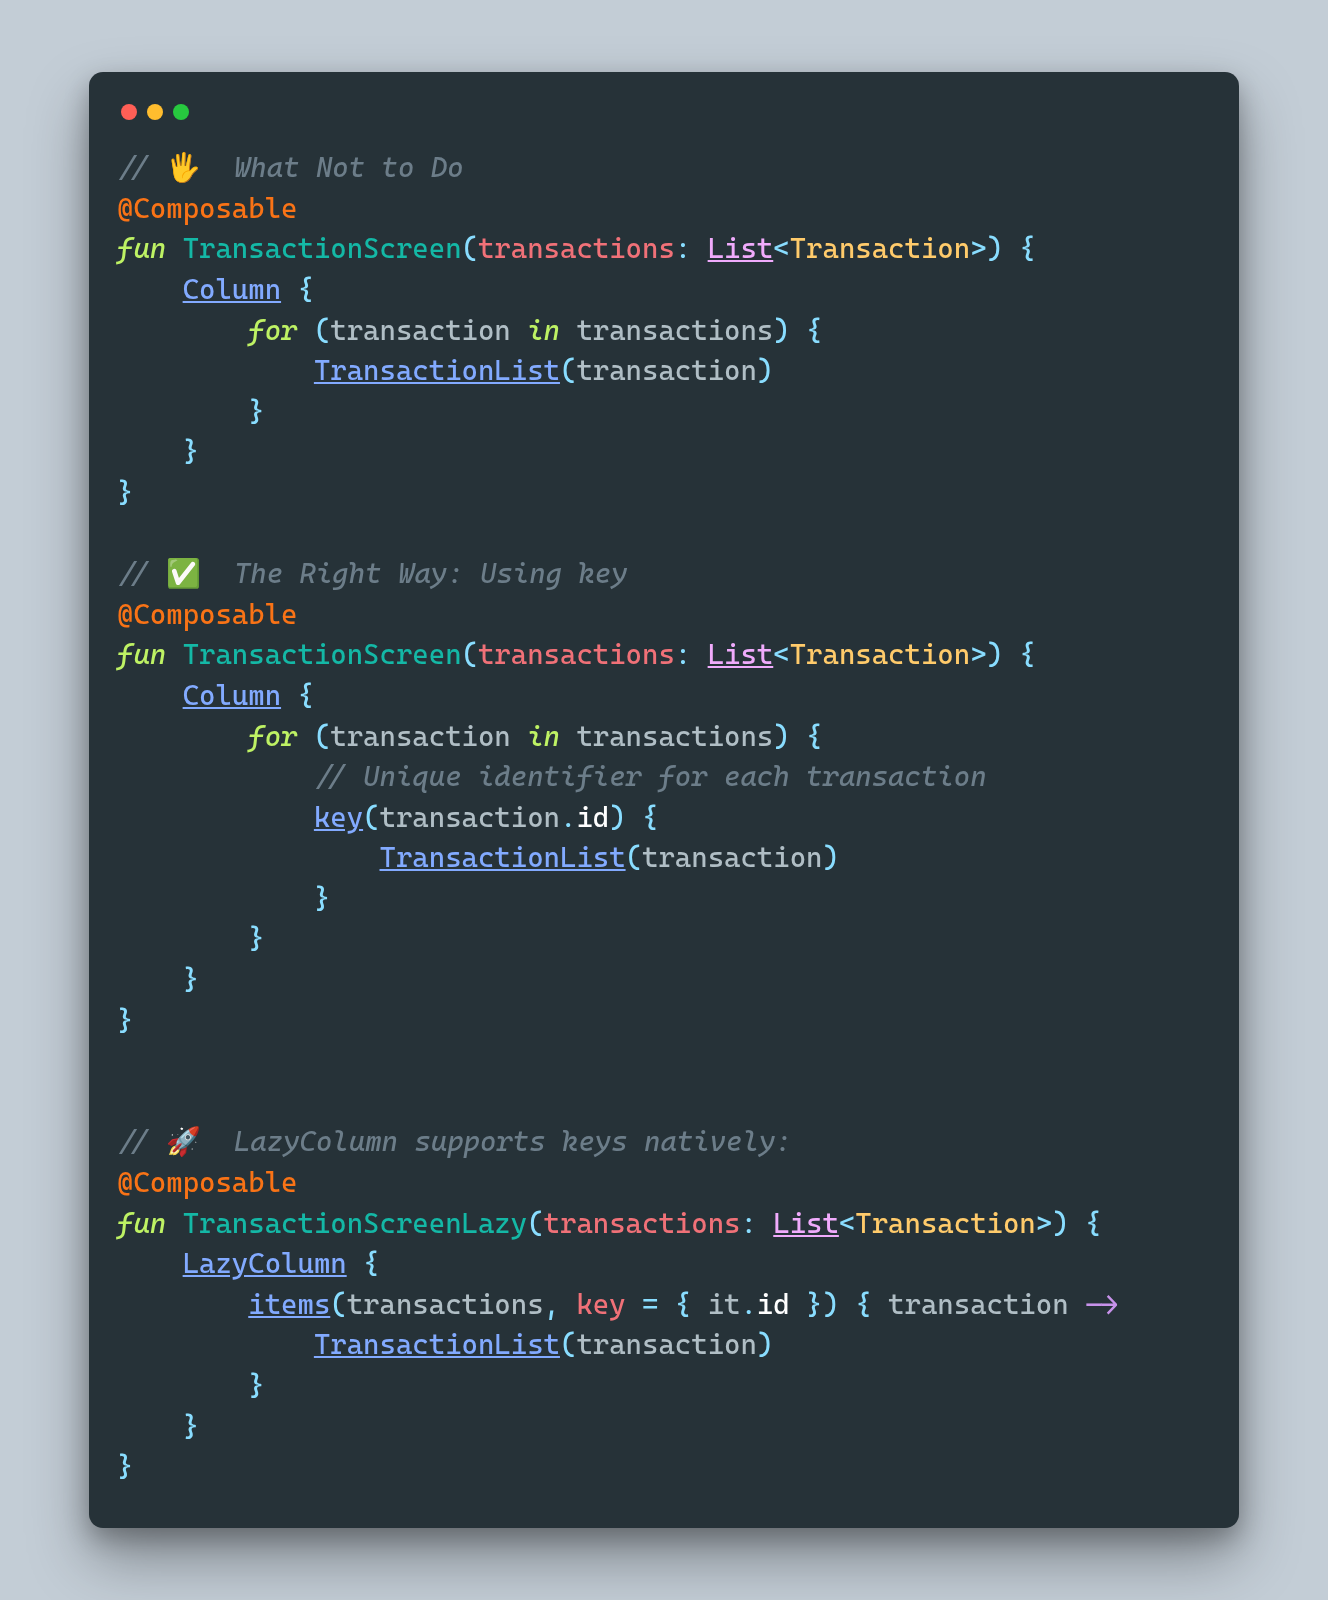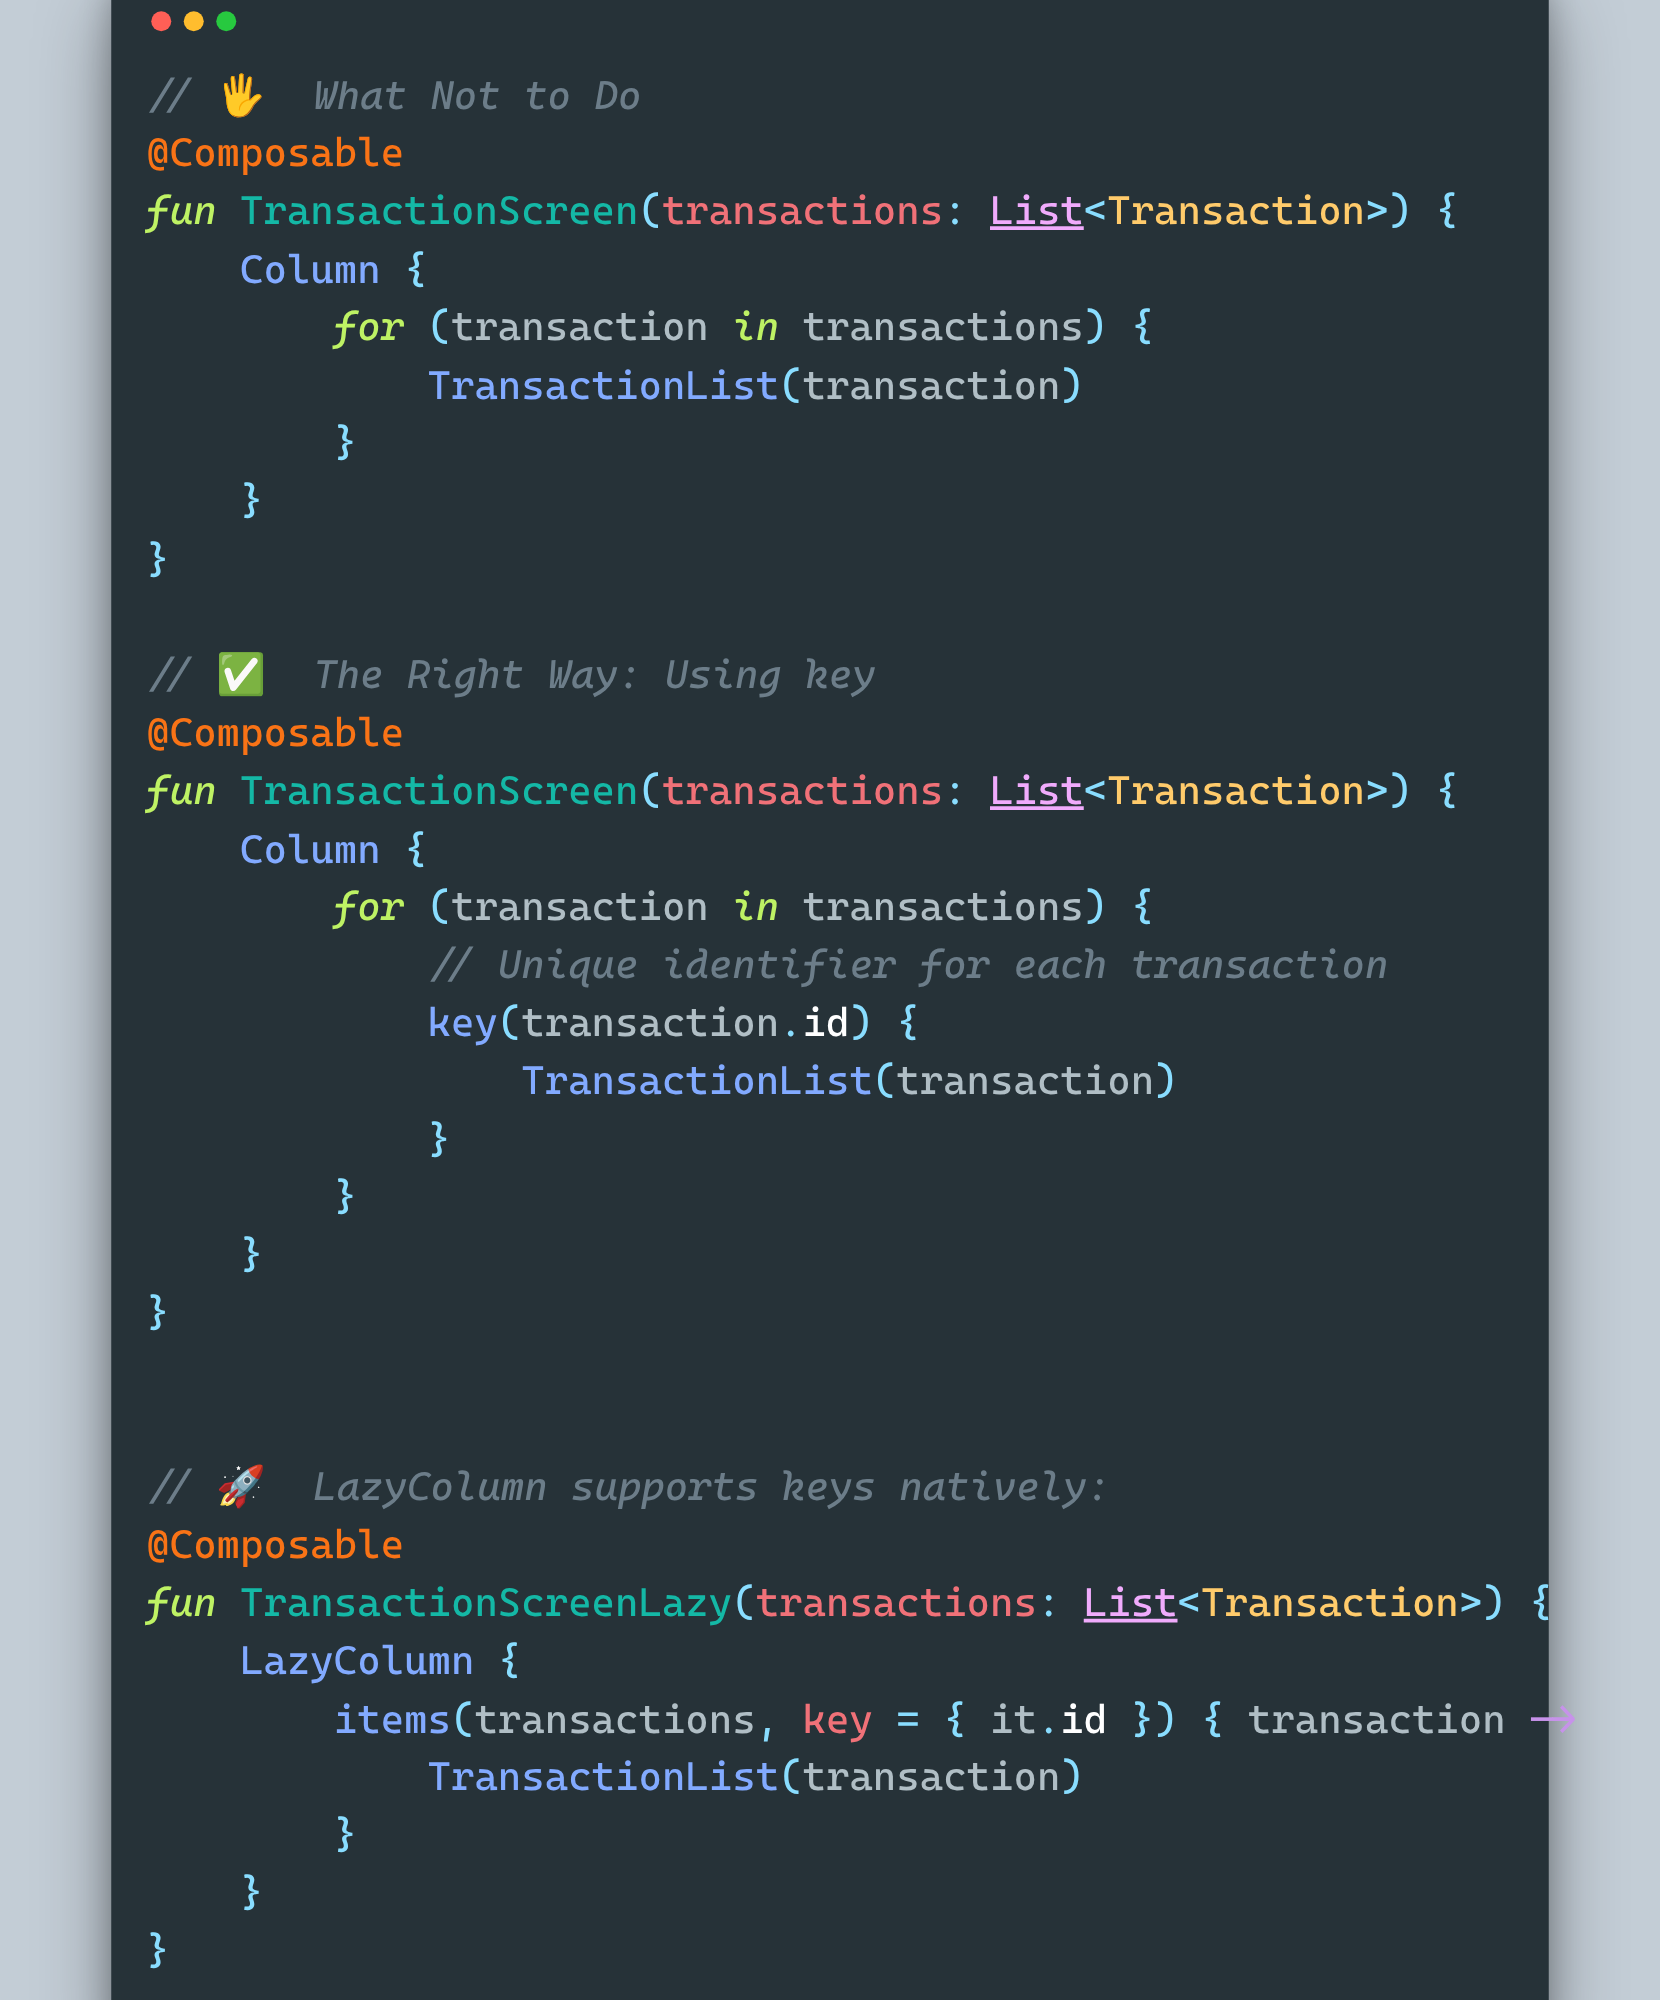--- a/index.html
+++ b/index.html
@@ -26,32 +26,32 @@
   }
   .dot {
     width: 16px; height: 16px; border-radius: 50%;
   }
   .dot.red { background: #ff5f56; }
   .dot.yellow { background: #ffbd2e; }
   .dot.green { background: #27c93f; }
 
   pre.code {
     font-family: inherit;
-    font-size: 32px;
+    font-size: 28px;
     line-height: 1.45;
     color: #b0bec5;
     white-space: pre;
   }
   pre.code .line { display: block; min-height: 1.45em; }
 
   .tok-comment { color: #6c7d89; font-style: italic; }
   .tok-annot   { color: #f97316; }
   .tok-keyword { color: #bef264; font-style: italic; }
   .tok-fnname  { color: #14b8a6; }
-  .tok-call    { color: #82aaff; }
+  .tok-call    { color: #82aaff; text-decoration: underline; }
   .tok-param   { color: #f07178; }
   .tok-type    { color: #f0abfc; text-decoration: underline; }
   .tok-typearg { color: #ffcb6b; }
   .tok-ident   { color: #b0bec5; }
   .tok-prop    { color: #ffffff; }
   .tok-punct   { color: #89ddff; }
   .tok-op      { color: #89ddff; }
   .tok-arrow   { color: #c792ea; }
   .tok-emoji   { font-style: normal; }
 </style>

